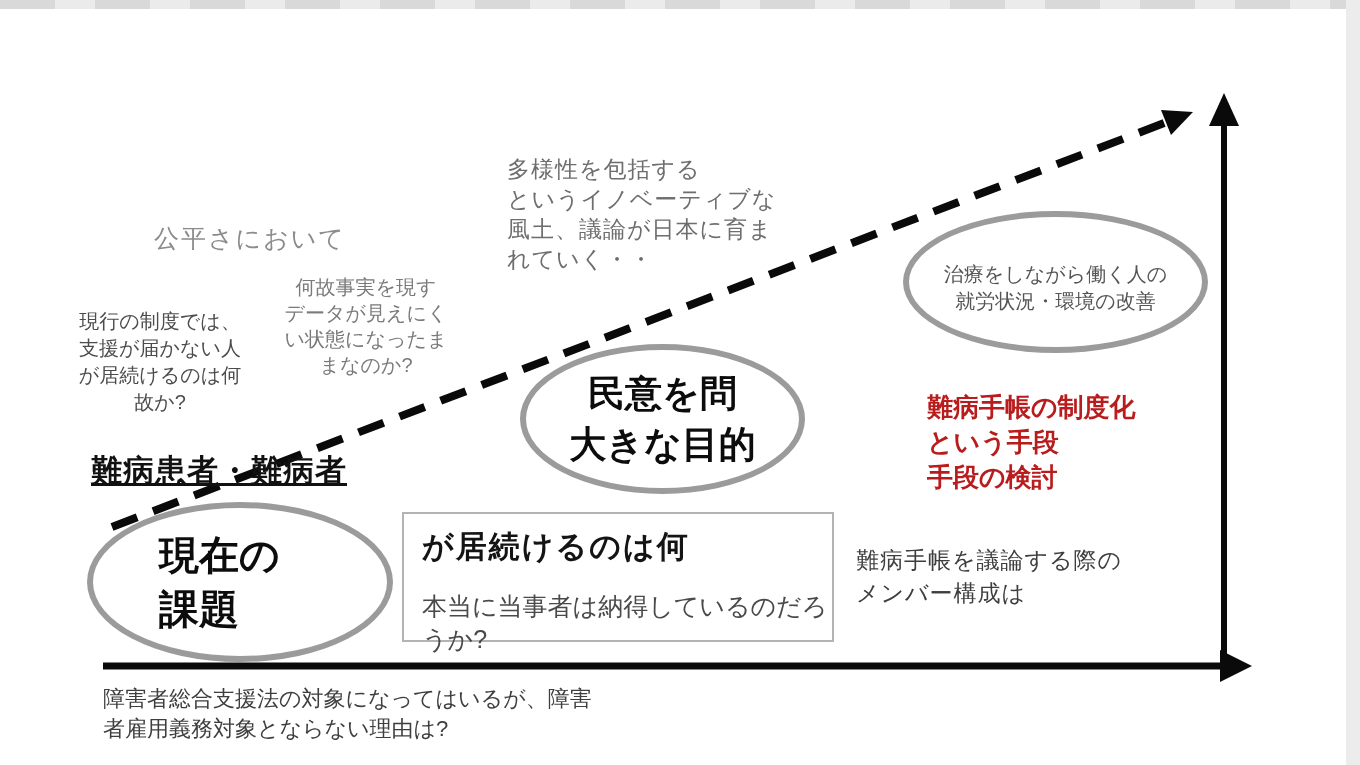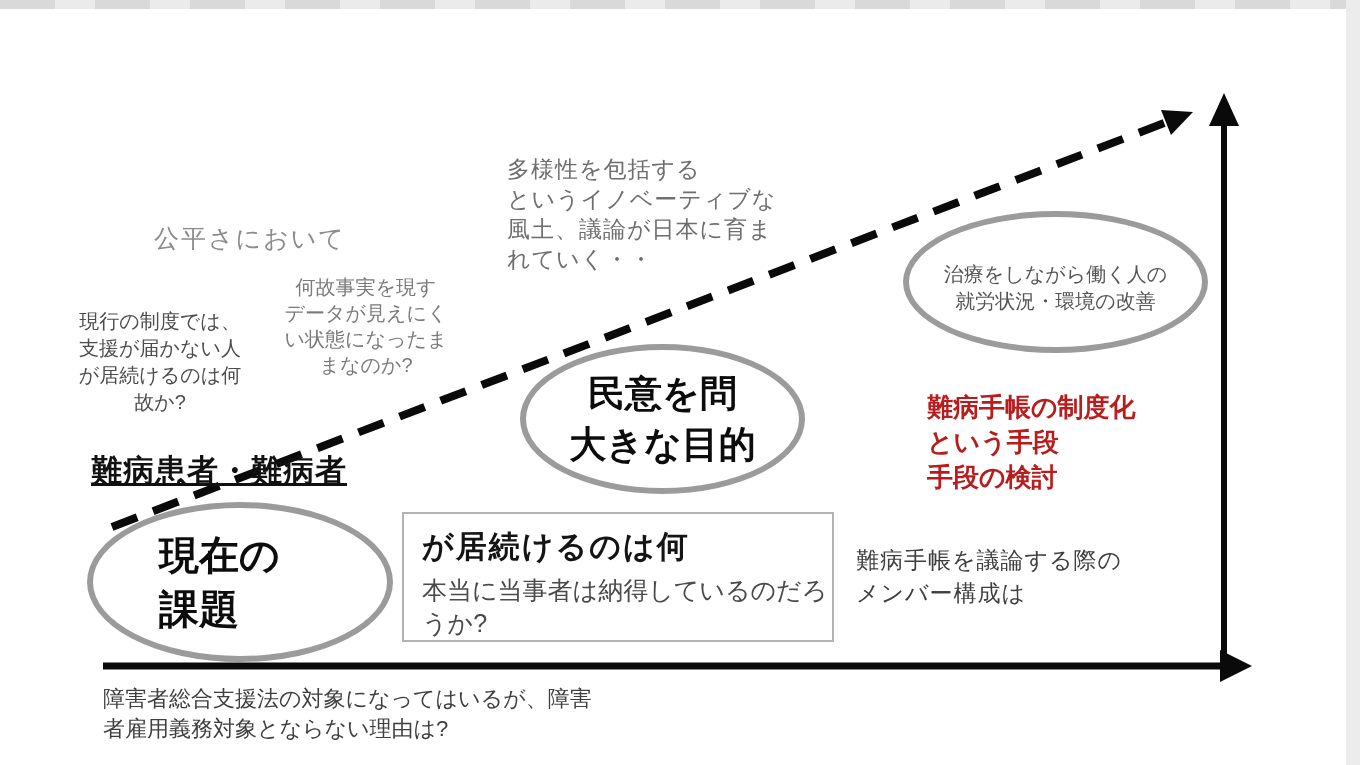--- a/index.html
+++ b/index.html
@@ -47,21 +47,21 @@
   .e-opinion{left:520px;top:344px;width:285px;height:150px;}
   .e-opinion .e-title{text-align:center;font-size:37px;font-weight:bold;line-height:51px;color:#0c0c0c;white-space:pre-line;}
   .e-goal{left:903px;top:211px;width:305px;height:142px;}
   .e-goal .e-title{text-align:center;font-size:41px;font-weight:bold;line-height:46px;color:#0c0c0c;}
   .e-goal .e-sub{margin-top:12px;text-align:center;font-size:20px;line-height:27px;color:#555;white-space:pre-line;}
   .sig-box{
     position:absolute;left:402px;top:512px;width:432px;height:130px;box-sizing:border-box;
     border:2px solid #b3b3b3;background:#fff;padding:12px 0 0 18px;
   }
   .sig-title{font-size:31px;font-weight:bold;color:#141414;letter-spacing:2px;}
-  .sig-body{margin-top:6px;font-size:25px;line-height:33px;color:#4a4a4a;white-space:pre-line;}
+  .sig-body{margin-top:22px;font-size:25px;line-height:33px;color:#4a4a4a;white-space:pre-line;}
 </style>
 </head>
 <body>
 
 <div class="stage">
 
   <div class="top-strip"></div>
   <div class="right-strip"></div>
 
 

